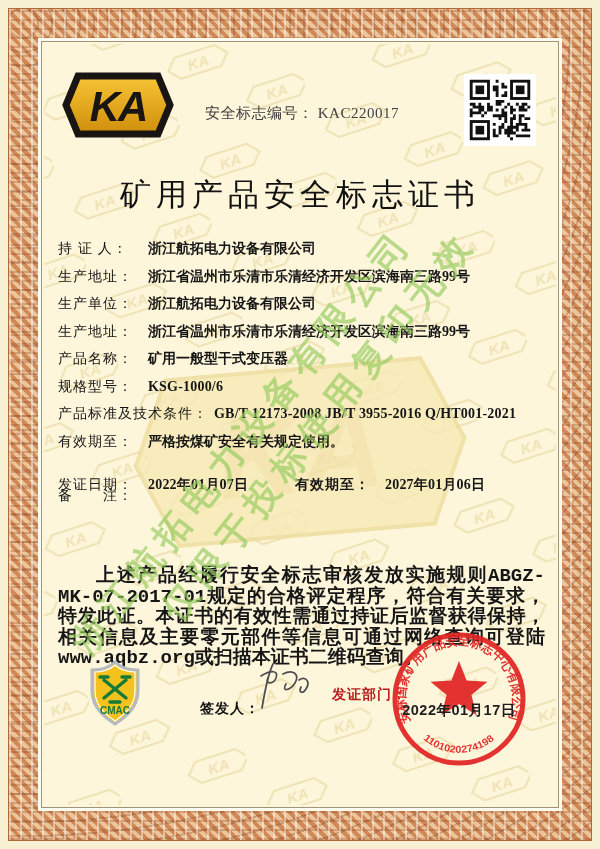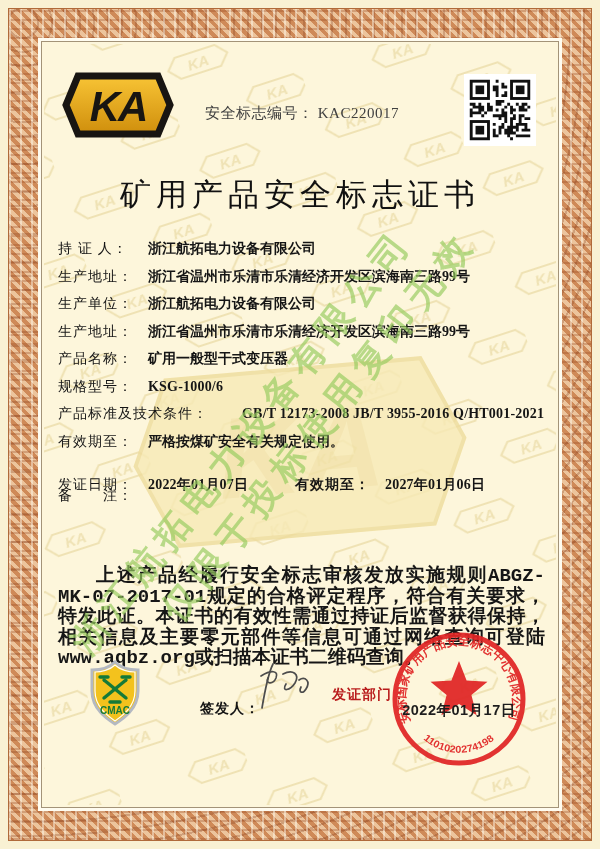--- a/index.html
+++ b/index.html
@@ -34,21 +34,21 @@
   }
   .qr{position:absolute;left:464px;top:74px;width:72px;height:72px;}
   
   .title{
     position:absolute;left:0;top:174px;width:100%;text-align:center;
     font-size:31px;font-weight:400;color:#111;letter-spacing:5px;
   }
   
   .row{position:absolute;left:58px;width:490px;font-size:14px;color:#151515;white-space:nowrap;}
   .lab{display:inline-block;min-width:90px;font-weight:normal;letter-spacing:1px;}
-  .lab.wide{min-width:0;margin-right:34px;letter-spacing:1px;}
+  .lab.wide{min-width:0;margin-right:6px;letter-spacing:1px;}
   .val{font-weight:bold;}
   .kai{font-family:"Liberation Serif",serif;}
   .alnum{font-family:Liberation Serif, serif;letter-spacing:.2px;}
   .val-mid{display:inline-block;min-width:147px;}
   .lab2{display:inline-block;min-width:90px;font-weight:bold;letter-spacing:1px;}
   
   .statement{
     position:absolute;left:58px;top:566px;width:487px;
     font-family:Liberation Mono, monospace;font-weight:bold;
     font-size:19px;line-height:20.5px;color:#161616;

